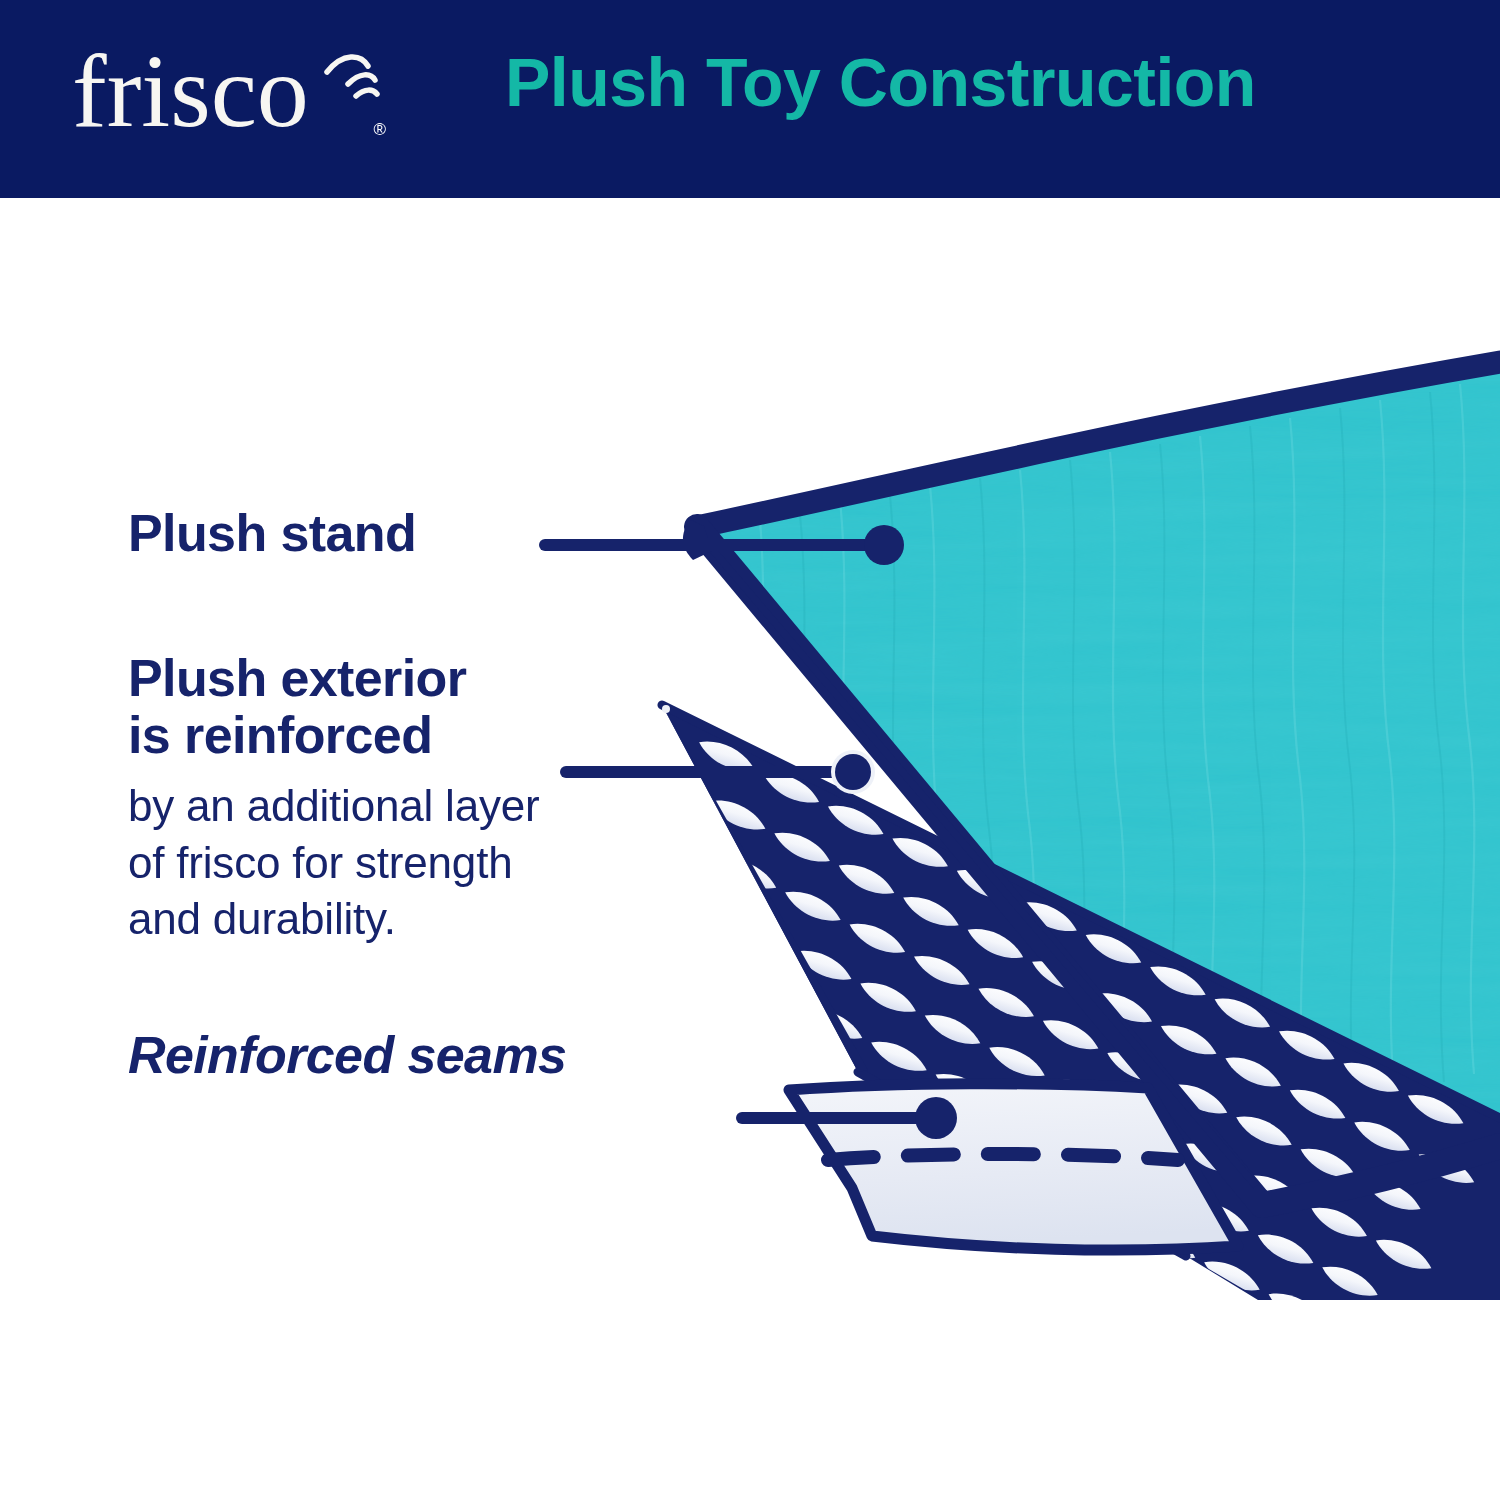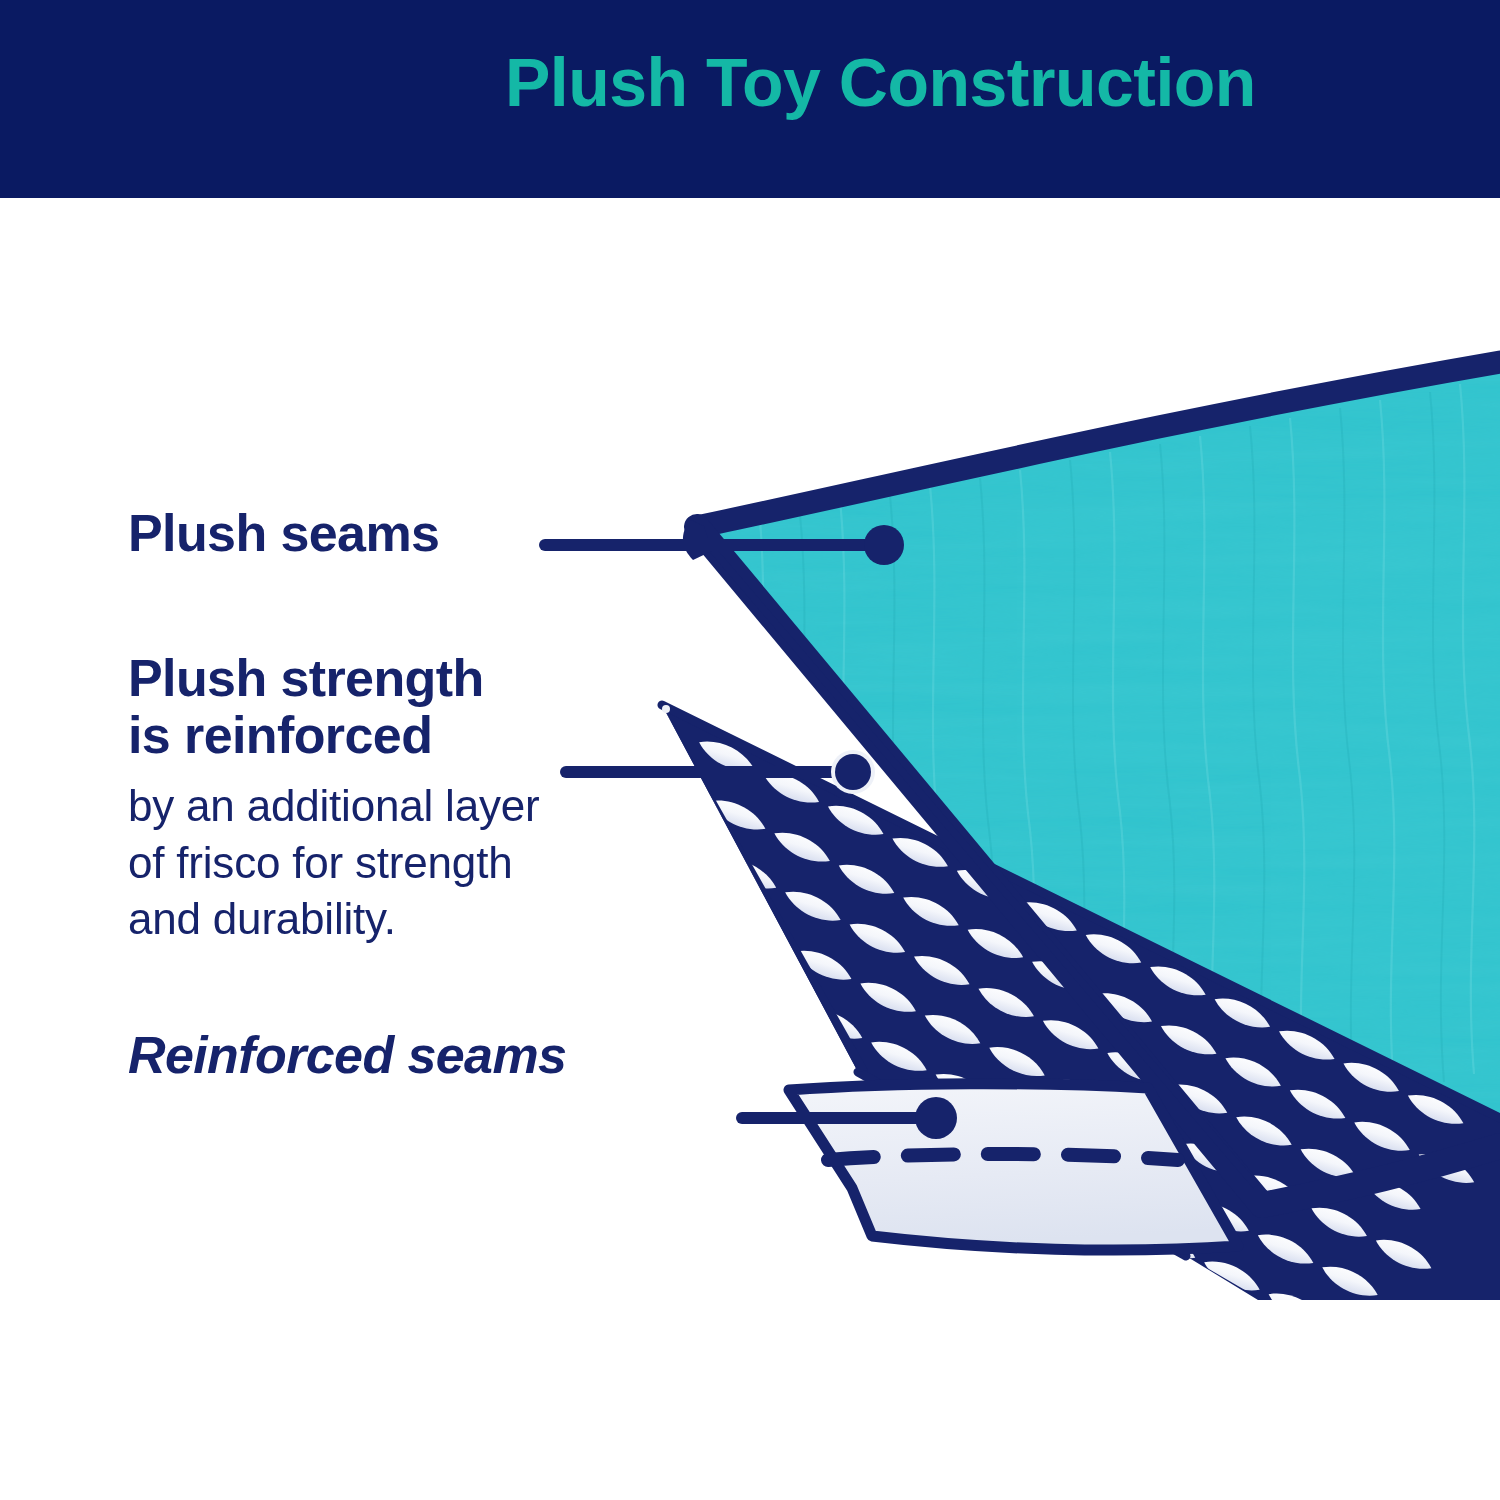--- a/index.html
+++ b/index.html
@@ -35,20 +35,34 @@
   .navy-fill{fill:#16236b;}
   .navy-stroke{fill:none;stroke:#16236b;}
 </style>
 </head>
 <body>
 
 <div id="page">
 
   <div id="header">
 
+    <div id="logo">
+      <svg viewBox="0 0 310 104" width="310" height="104">
+        <g fill="#f7f6f2" font-family="'Liberation Serif','DejaVu Serif',serif">
+          <text x="0" y="82" font-size="104" font-weight="normal">frisco</text>
+        </g>
+
+        <g fill="none" stroke="#f7f6f2" stroke-width="5.5" stroke-linecap="round">
+          <path d="M255 28 C271 8 289 10 296 22"></path>
+          <path d="M276 40 C288 28 299 29 303 36"></path>
+          <path d="M284 52 C293 44 301 45 305 50"></path>
+        </g>
+      </svg>
+      <span class="reg">®</span>
+    </div>
 
     <div id="header-title">Plush Toy Construction</div>
   </div>
 
   <svg id="art" viewBox="0 0 1500 1500">
     <defs>
 
       <filter id="furTex" x="-10%" y="-10%" width="120%" height="120%">
         <feTurbulence type="fractalNoise" baseFrequency="0.006 0.05" numOctaves="3" seed="7" result="n"></feTurbulence>
         <feDisplacementMap in="SourceGraphic" in2="n" scale="9" xChannelSelector="R" yChannelSelector="G"></feDisplacementMap>
@@ -305,25 +319,25 @@
       </g>
 
       <g>
         <line x1="742" y1="1118" x2="936" y2="1118" class="navy-stroke" stroke-width="12" stroke-linecap="round"></line>
         <circle cx="936" cy="1118" r="21" class="navy-fill"></circle>
       </g>
     </g>
   </svg>
 
   <div id="c1" class="callout">
-    <div class="head">Plush seams</div>
+    <div class="head">Plush stand</div>
   </div>
 
   <div id="c2" class="callout">
-    <div class="head">Plush strength
+    <div class="head">Plush exterior
 is reinforced</div>
     <div class="body">by an additional layer
 of frisco for strength
 and durability.</div>
   </div>
 
   <div id="c3" class="callout">
     <div class="head">Reinforced seams</div>
   </div>
 

